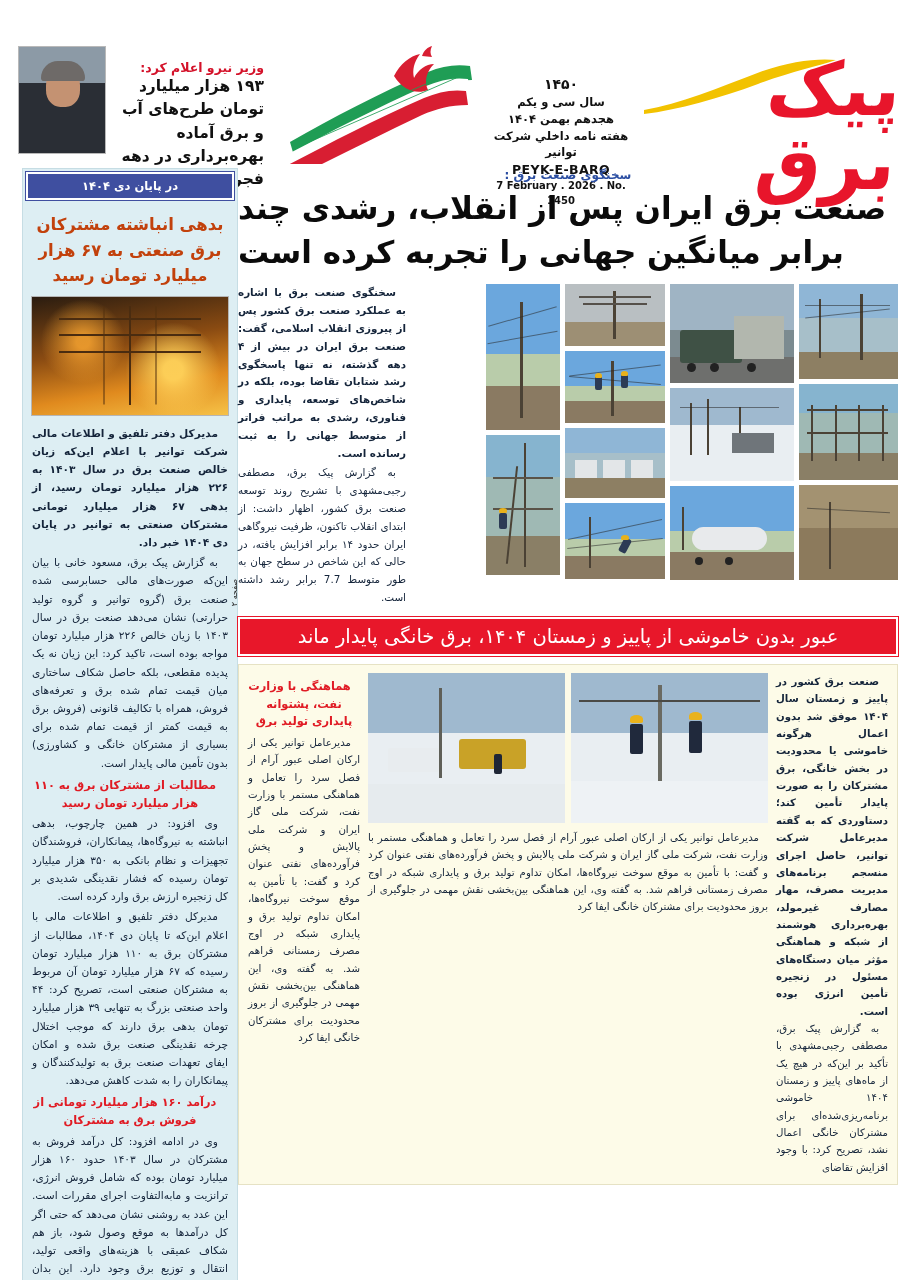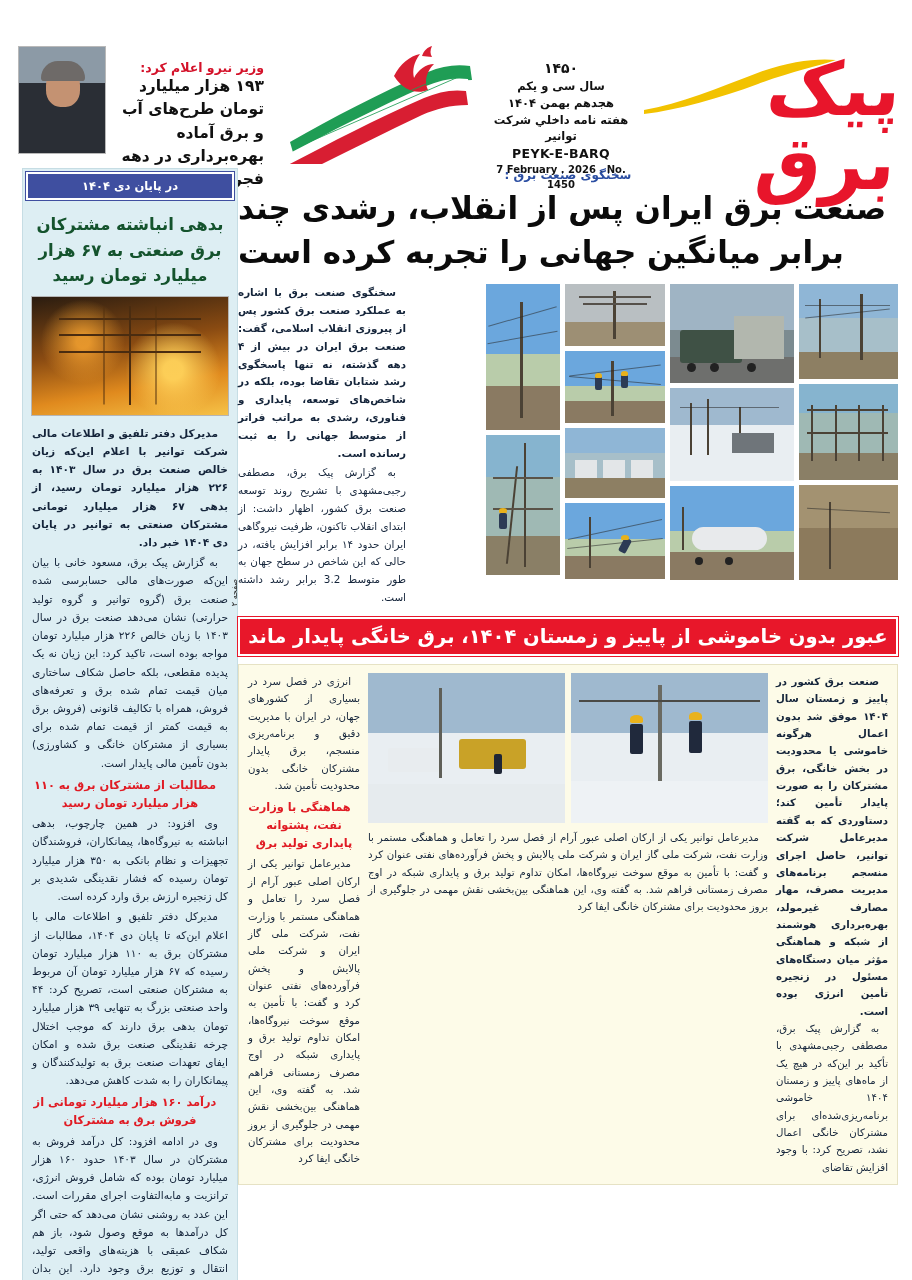--- a/index.html
+++ b/index.html
@@ -27,21 +27,21 @@
   .logo-swoosh {
     position: absolute; left: -8px; top: 6px; width: 200px; height: 58px;
     pointer-events: none;
   }
 
   .issue-info {
     position: absolute; right: 272px; top: 58px;
     text-align: center; width: 158px; direction: rtl;
     line-height: 1.45;
   }
-  .issue-info .num { font-size: 14px; font-weight: 700; color: #111; }
+  .issue-info .num { font-size: 14px; font-weight: 700; color: #111; margin-top: 16px; }
   .issue-info .l { font-size: 11.5px; font-weight: 700; color: #111; }
   .issue-info .en { font-size: 12.5px; font-weight: 700; color: #111; direction: ltr; letter-spacing: .4px; }
   .issue-info .en2 { font-size: 10px; font-weight: 700; color: #111; direction: ltr; }
 
   .flag-emblem { position: absolute; right: 434px; top: 46px; width: 196px; height: 118px; }
 
   
   .minister {
     position: absolute; left: 18px; top: 46px; width: 246px; height: 120px;
     display: flex; flex-direction: row-reverse; gap: 9px; align-items: flex-start;
@@ -73,21 +73,21 @@
     position: absolute; left: 22px; top: 0; width: 216px;
     background: #ddeef3; border: 1px solid #c6dde4;
   }
   .sidebar-kicker {
     background: #3f4fa0; color: #fff; text-align: center;
     font-size: 11.5px; font-weight: 700; padding: 5px 2px;
     border: 2px solid #fff; outline: 1px solid #3f4fa0;
     margin: 3px;
   }
   .sidebar-head {
-    color: #14532d; font-size: 16.5px; font-weight: 700; line-height: 1.55;
+    color: #c2410c; font-size: 16.5px; font-weight: 700; line-height: 1.55;
     text-align: center; direction: rtl; padding: 9px 10px 7px;
   }
   .sidebar-photo {
     margin: 0 8px 8px; height: 120px; border: 1px solid #b5b5b5;
     background:
       radial-gradient(circle at 72% 62%, rgba(255,210,90,.95) 0 6%, transparent 30%),
       radial-gradient(circle at 26% 38%, rgba(255,170,50,.8) 0 4%, transparent 26%),
       linear-gradient(170deg, #2a1c10 0%, #8a4b12 42%, #e08a1e 72%, #f6c247 100%);
       position: relative; overflow: hidden;
   }
@@ -150,21 +150,21 @@
   .ph-steel { background: linear-gradient(#86b4cf 0 30%, #9fb9b4 30% 72%, #8a7f66 72% 100%); }
   .pole { position:absolute; background:#4b4235; }
   .wire { position:absolute; background:rgba(40,40,40,.55); height:1px; }
   .worker { position:absolute; background:#2c3b55; border-radius:2px; }
   .helmet { position:absolute; background:#e9b21c; border-radius:50% 50% 20% 20%; }
 
   
   .red-banner {
     margin: 9px 0 8px; background: #e8172a; color: #fff;
     border: 2px solid #fff; outline: 1.5px solid #e8172a;
-    text-align: center; font-size: 19.5px; font-weight: 700;
+    text-align: center; font-size: 19.5px; font-weight: 400;
     padding: 6px 1px; direction: rtl; letter-spacing: -0.2px;
   }
 
   
   .mid-sec { background: #fdfbe8; border: 1px solid #e6e2c4; padding: 8px 9px; display: flex; gap: 8px; }
   .mid-col {
     width: 112px; flex: none; direction: rtl; text-align: justify;
     color: #14243a; font-size: 10.2px; line-height: 1.7;
   }
   .mid-col p { text-indent: 9px; }
@@ -344,21 +344,21 @@
               <div class="wire" style="left:10%;top:30%;width:80%;height:2px;background:#5a5348"></div>
               <div class="wire" style="left:10%;top:52%;width:80%;height:2px;background:#5a5348"></div>
               <div class="worker" style="left:18%;top:56%;width:8px;height:16px"></div>
               <div class="helmet" style="left:18%;top:52%;width:8px;height:5px"></div>
             </div>
           </div>
         </div>
 
         <div class="lead-col">
           <p class="b">سخنگوی صنعت برق با اشاره به عملکرد صنعت برق کشور پس از پیروزی انقلاب اسلامی، گفت: صنعت برق ایران در بیش از ۴ دهه گذشته، نه تنها پاسخگوی رشد شتابان تقاضا بوده، بلکه در شاخص‌های توسعه، پایداری و فناوری، رشدی به مراتب فراتر از متوسط جهانی را به ثبت رسانده است.</p>
-          <p>به گزارش پیک برق، مصطفی رجبی‌مشهدی با تشریح روند توسعه صنعت برق کشور، اظهار داشت: از ابتدای انقلاب تاکنون، ظرفیت نیروگاهی ایران حدود ۱۴ برابر افزایش یافته، در حالی که این شاخص در سطح جهان به طور متوسط 3.2 برابر رشد داشته است.</p>
+          <p>به گزارش پیک برق، مصطفی رجبی‌مشهدی با تشریح روند توسعه صنعت برق کشور، اظهار داشت: از ابتدای انقلاب تاکنون، ظرفیت نیروگاهی ایران حدود ۱۴ برابر افزایش یافته، در حالی که این شاخص در سطح جهان به طور متوسط 7.7 برابر رشد داشته است.</p>
           <div class="edge-label">صفحه ۲</div>
         </div>
       </div>
 
       <div class="red-banner">عبور بدون خاموشی از پاییز و زمستان ۱۴۰۴، برق خانگی پایدار ماند</div>
 
       <div class="mid-sec">
 
         <div class="mid-col">
           <p class="b">صنعت برق کشور در پاییز و زمستان سال ۱۴۰۴ موفق شد بدون اعمال هرگونه خاموشی یا محدودیت در بخش خانگی، برق مشترکان را به صورت پایدار تأمین کند؛ دستاوردی که به گفته مدیرعامل شرکت توانیر، حاصل اجرای منسجم برنامه‌های مدیریت مصرف، مهار مصارف غیرمولد، بهره‌برداری هوشمند از شبکه و هماهنگی مؤثر میان دستگاه‌های مسئول در زنجیره تأمین انرژی بوده است.</p>
@@ -383,21 +383,20 @@
               <div class="worker" style="left:64%;top:54%;width:8px;height:20px;background:#1f2636"></div>
               <div style="position:absolute;left:0;top:74%;width:100%;height:26%;background:#e6ebee"></div>
             </div>
           </div>
           <div class="mid-caption">
             <p>مدیرعامل توانیر یکی از ارکان اصلی عبور آرام از فصل سرد را تعامل و هماهنگی مستمر با وزارت نفت، شرکت ملی گاز ایران و شرکت ملی پالایش و پخش فرآورده‌های نفتی عنوان کرد و گفت: با تأمین به موقع سوخت نیروگاه‌ها، امکان تداوم تولید برق و پایداری شبکه در اوج مصرف زمستانی فراهم شد. به گفته وی، این هماهنگی بین‌بخشی نقش مهمی در جلوگیری از بروز محدودیت برای مشترکان خانگی ایفا کرد</p>
           </div>
         </div>
 
         <div class="mid-col">
-          <p>انرژی در فصل سرد در بسیاری از کشورهای جهان، در ایران با مدیریت دقیق و برنامه‌ریزی منسجم، برق پایدار مشترکان خانگی بدون محدودیت تأمین شد.</p>
           <p class="sub-red">هماهنگی با وزارت نفت،
 پشتوانه پایداری تولید برق</p>
           <p>مدیرعامل توانیر یکی از ارکان اصلی عبور آرام از فصل سرد را تعامل و هماهنگی مستمر با وزارت نفت، شرکت ملی گاز ایران و شرکت ملی پالایش و پخش فرآورده‌های نفتی عنوان کرد و گفت: با تأمین به موقع سوخت نیروگاه‌ها، امکان تداوم تولید برق و پایداری شبکه در اوج مصرف زمستانی فراهم شد. به گفته وی، این هماهنگی بین‌بخشی نقش مهمی در جلوگیری از بروز محدودیت برای مشترکان خانگی ایفا کرد</p>
         </div>
       </div>
 
     </div>
   </div>
 </div>
 

